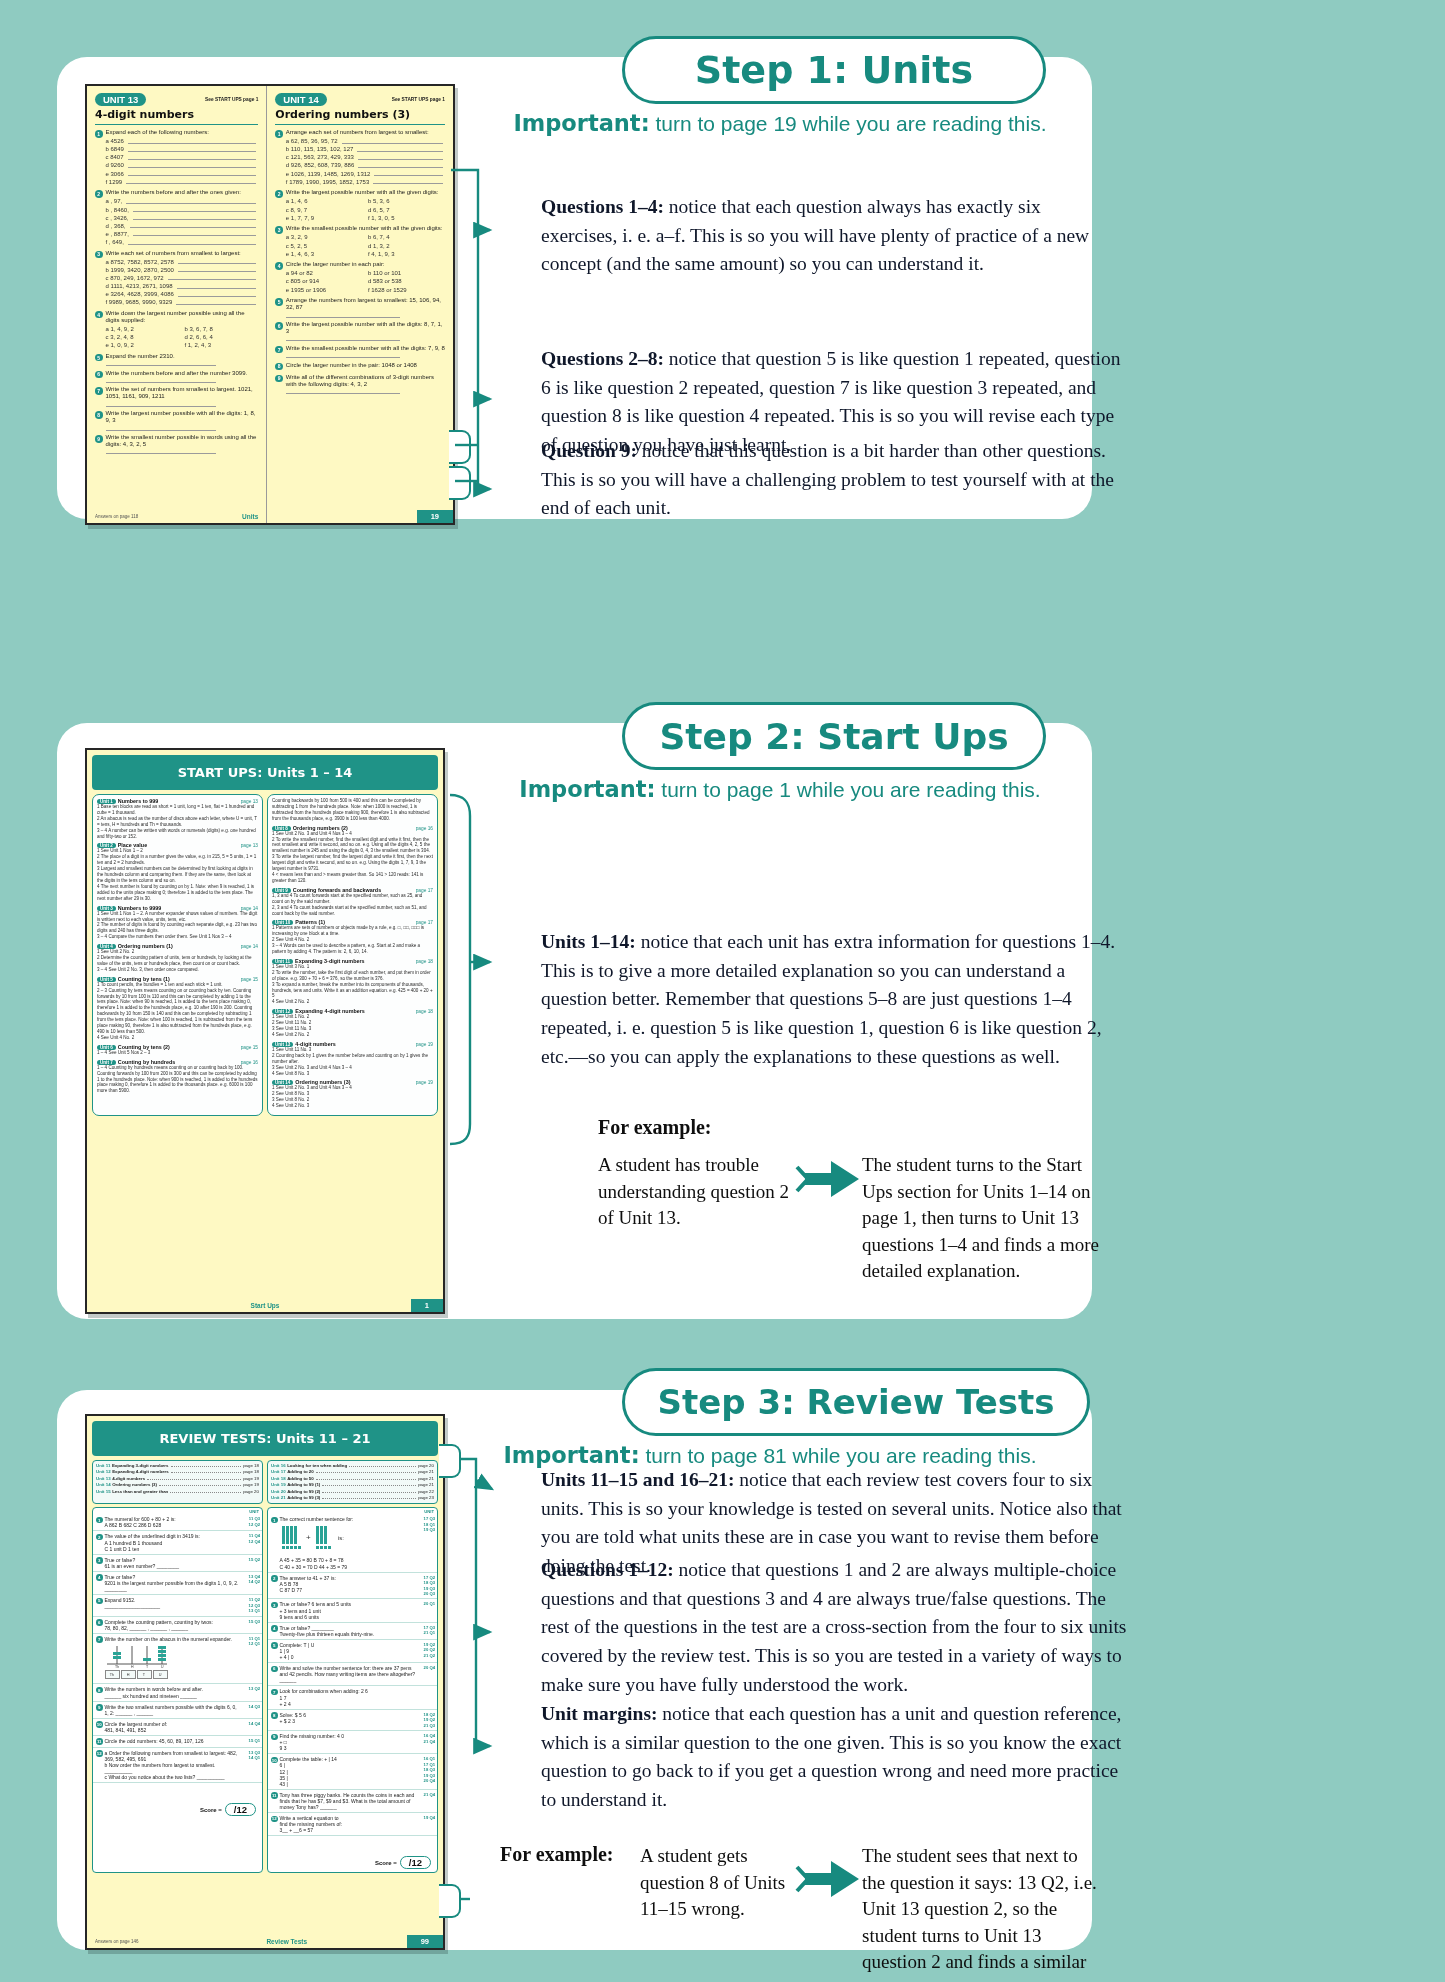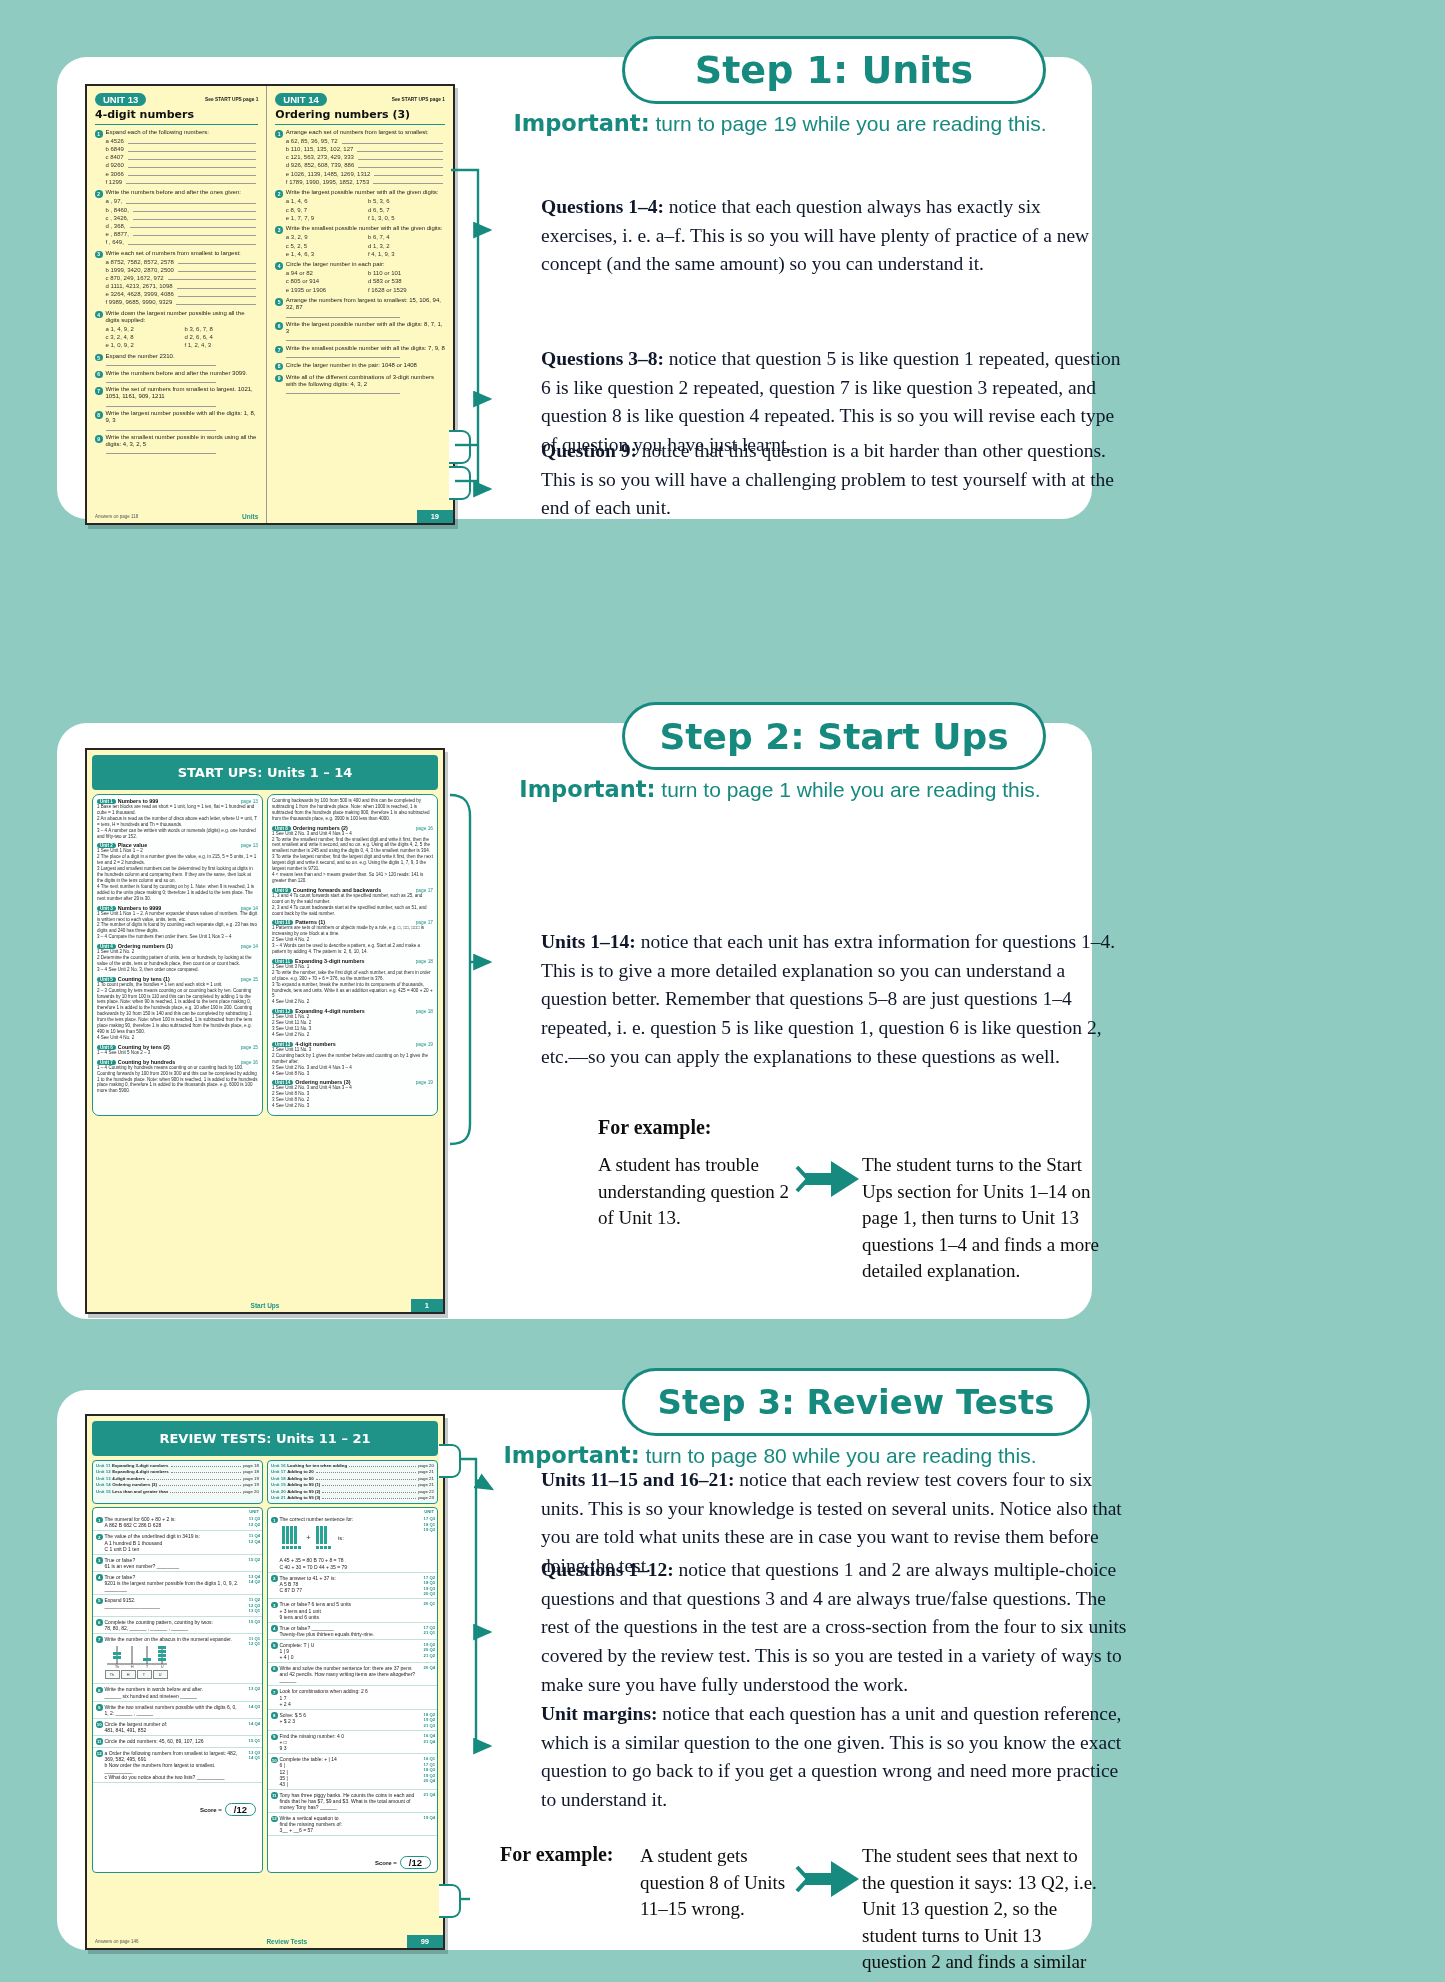--- a/index.html
+++ b/index.html
@@ -114,24 +114,24 @@
   </div>
 <div class="pill" id="pill2">
     <span>Step 2: Start Ups</span>
   </div>
 <div class="pill" id="pill3">
     <span>Step 3: Review Tests</span>
   </div>
 
 <div class="imp" id="imp1"><span class="lab">Important:</span><span> turn to page 19 while you are reading this.</span></div>
 <div class="imp" id="imp2"><span class="lab">Important:</span><span> turn to page 1 while you are reading this.</span></div>
-<div class="imp" id="imp3"><span class="lab">Important:</span><span> turn to page 80 while you are reading this.</span></div>
+<div class="imp" id="imp3"><span class="lab">Important:</span><span> turn to page 81 while you are reading this.</span></div>
 
 <div class="para" style="left:500px;top:193px;width:572px;"><b>Questions 1–4:</b><span> notice that each question always has exactly six exercises, i. e. a–f. This is so you will have plenty of practice of a new concept (and the same amount) so you can understand it.</span></div>
-<div class="para" style="left:500px;top:345px;width:585px;"><b>Questions 3–8:</b><span> notice that question 5 is like question 1 repeated, question 6 is like question 2 repeated, question 7 is like question 3 repeated, and question 8 is like question 4 repeated. This is so you will revise each type of question you have just learnt.</span></div>
+<div class="para" style="left:500px;top:345px;width:585px;"><b>Questions 2–8:</b><span> notice that question 5 is like question 1 repeated, question 6 is like question 2 repeated, question 7 is like question 3 repeated, and question 8 is like question 4 repeated. This is so you will revise each type of question you have just learnt.</span></div>
 <div class="para" style="left:500px;top:437px;width:585px;"><b>Question 9:</b><span> notice that this question is a bit harder than other questions. This is so you will have a challenging problem to test yourself with at the end of each unit.</span></div>
 
 <div class="para" style="left:500px;top:928px;width:585px;"><b>Units 1–14:</b><span> notice that each unit has extra information for questions 1–4. This is to give a more detailed explanation so you can understand a question better. Remember that questions 5–8 are just questions 1–4 repeated, i. e. question 5 is like question 1, question 6 is like question 2, etc.—so you can apply the explanations to these questions as well.</span></div>
 <div class="fx-label" style="left:598px;top:1116px;">For example:</div>
 <div class="fx-text" style="left:598px;top:1152px;width:200px;">A student has trouble understanding question 2 of Unit 13.</div>
 <svg class="bigarrow" style="left:795px;top:1158px;" width="66" height="42">
     <polygon points="36,3 64,21 36,39 36,27 10,27 10,15 36,15" fill="#178a7f"></polygon>
     <polyline points="2,9 13,21 2,33" fill="none" stroke="#178a7f" stroke-width="4"></polyline>
   </svg>
 <div class="fx-text" style="left:862px;top:1152px;width:238px;">The student turns to the Start Ups section for Units 1–14 on page 1, then turns to Unit 13 questions 1–4 and finds a more detailed explanation.</div>

